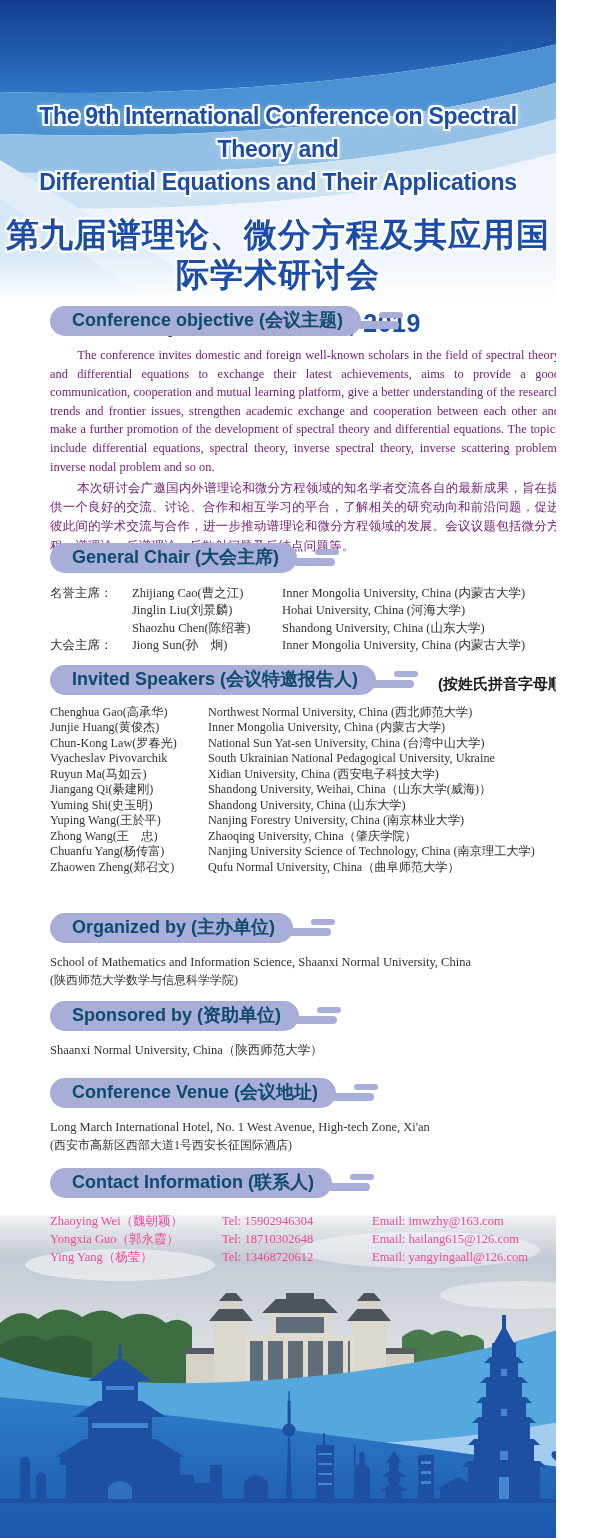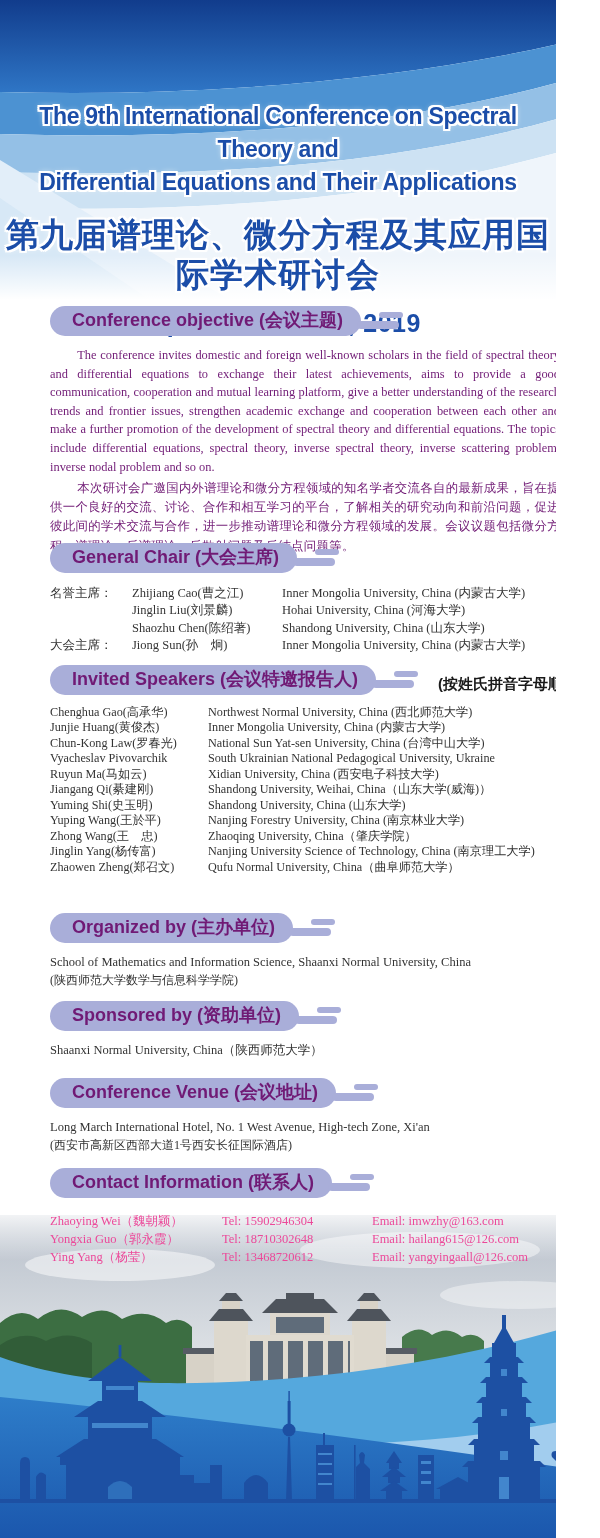--- a/index.html
+++ b/index.html
@@ -22,21 +22,21 @@
   }
   .title-en{font-size:23px;line-height:33px;letter-spacing:-0.3px;}
   .title-zh{font-size:33px;line-height:40px;margin-top:16px;letter-spacing:1px;}
   .title-date{font-size:25px;line-height:30px;margin-top:13px;letter-spacing:0.5px;}
 
   
   .sec{position:absolute;left:50px;width:510px;z-index:2;}
   .sec.wide{width:524px;}
   .pill-row{display:flex;align-items:center;height:30px;}
   .pill{
-    background:#a9aed9;color:#701a75;border-radius:16px;
+    background:#a9aed9;color:#0c4a6e;border-radius:16px;
     font-family:"Liberation Sans", sans-serif;font-weight:bold;font-size:18px;
     line-height:22px;padding:3px 18px 5px 22px;white-space:nowrap;
   }
   .dashes{position:relative;width:62px;height:30px;flex:none;}
   .dash-a{position:absolute;left:18px;top:6px;width:24px;height:6px;border-radius:3px;background:#a9aed9;}
   .dash-b{position:absolute;left:-4px;top:15px;width:42px;height:8px;border-radius:4px;background:#a9aed9;}
   .note{
     font-family:"Liberation Sans", sans-serif;font-weight:bold;font-size:15px;
     color:#1a1a1a;white-space:nowrap;align-self:flex-end;padding-bottom:1px;margin-left:0;
   }
@@ -336,21 +336,21 @@
           <span>Yuping Wang(王於平)</span>
           <span>Nanjing Forestry University, China (南京林业大学)</span>
         </div>
 
         <div class="speaker-row">
           <span>Zhong Wang(王　忠)</span>
           <span>Zhaoqing University, China（肇庆学院）</span>
         </div>
 
         <div class="speaker-row">
-          <span>Jinglin Yang(杨传富)</span>
+          <span>Chuanfu Yang(杨传富)</span>
           <span>Nanjing University Science of Technology, China (南京理工大学)</span>
         </div>
 
         <div class="speaker-row">
           <span>Zhaowen Zheng(郑召文)</span>
           <span>Qufu Normal University, China（曲阜师范大学）</span>
         </div>
       </div>
   </section>
 

